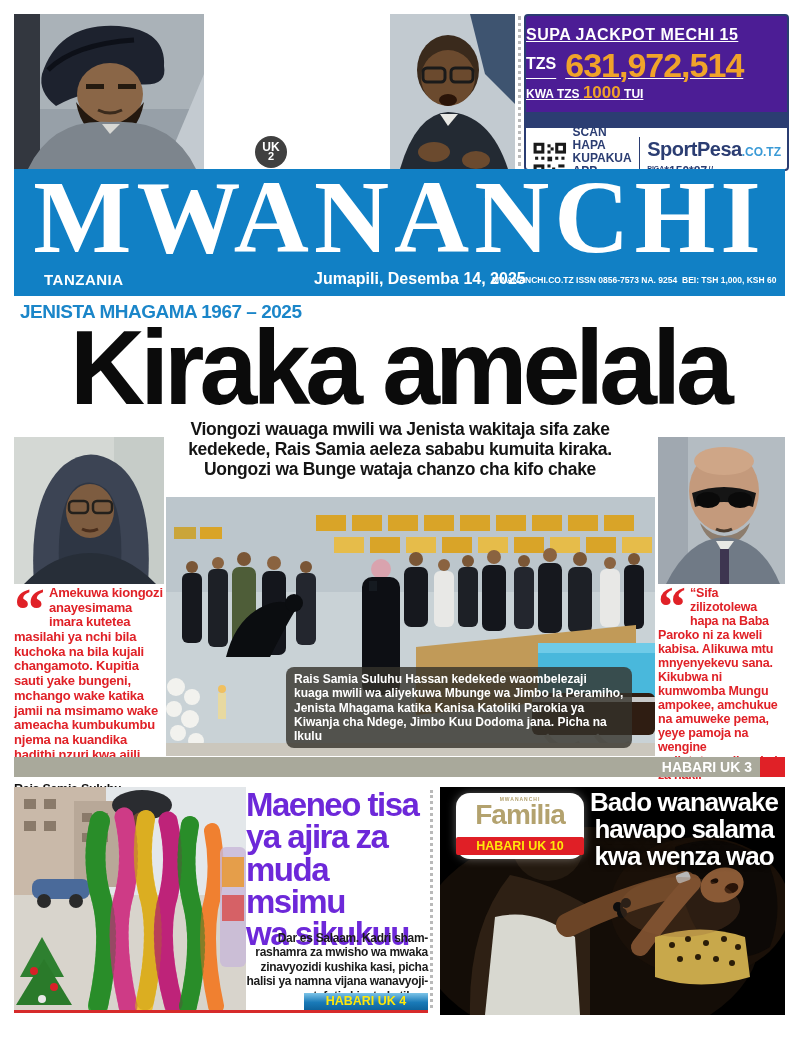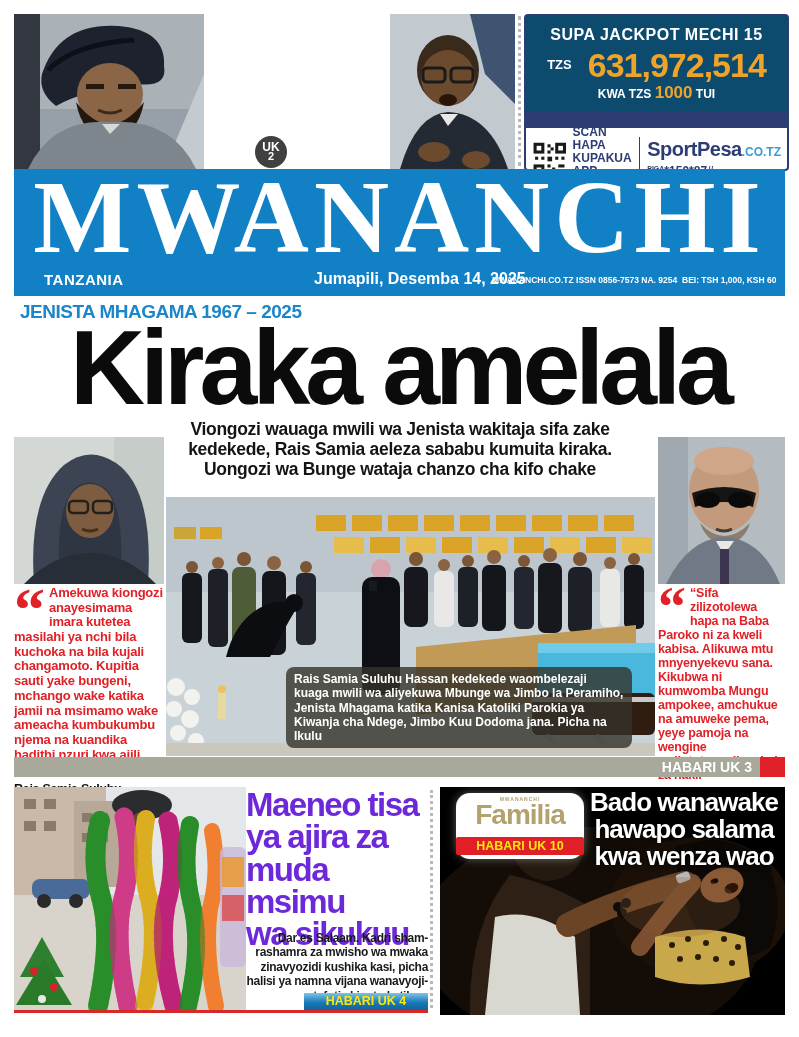--- a/index.html
+++ b/index.html
@@ -9,24 +9,24 @@
   .prewrap{white-space:pre-line;}
   
   .banner-headline{font-weight:bold;font-size:30px;line-height:.97;letter-spacing:-1.5px;
      text-align:center;color:#0e0e0e;}
   .uk2{width:32px;height:32px;border-radius:50%;background:#404040;color:#fff;text-align:center;
      font-weight:bold;display:flex;flex-direction:column;justify-content:center;line-height:.85;}
   .uk2 .t{font-size:12px;} .uk2 .n{font-size:11px;}
   .dotted-v{border-left:3px dotted #b9b9b9;}
   
   .ad{background:#2b3d72;border:2px solid #2b3d72;border-radius:4px;overflow:hidden;}
-  .ad-top{background:#0c4a6e;color:#fff;text-align:center;padding-top:10px;height:86px;}
+  .ad-top{background:#4c1d95;color:#fff;padding-top:10px;height:86px;text-decoration:underline;}
   .ad-title{font-weight:bold;font-size:16px;letter-spacing:.5px;}
   .ad-amt-row{margin-top:2px;}
-  .ad-cur{font-size:13px;font-weight:bold;color:#fff;vertical-align:8px;margin-right:16px;}
+  .ad-cur{font-size:16px;font-weight:bold;color:#fff;vertical-align:8px;margin-right:9px;}
   .ad-amt{font-size:34px;font-weight:bold;color:#f0a32a;letter-spacing:-1px;}
   .ad-sub{font-size:12px;font-weight:bold;color:#fff;margin-top:-2px;}
   .ad-sub .big{font-size:17px;color:#f0a32a;}
   .ad-bot{background:#fff;height:57px;display:flex;align-items:center;padding:2px 6px;margin-top:16px;}
   .scan-txt{font-weight:bold;font-size:12px;line-height:1.08;color:#2b3d72;margin-left:5px;}
   .ad-vr{width:2px;height:44px;background:#2b3d72;margin:0 7px;}
   .brand{font-weight:bold;font-size:20px;color:#2b3d72;letter-spacing:-.5px;}
   .brand-dom{font-weight:bold;font-size:12px;color:#3a9ad6;}
   .ussd{font-weight:bold;font-size:12px;color:#2b3d72;letter-spacing:0;}
   .ussd-pre{font-size:7px;font-weight:bold;color:#2b3d72;vertical-align:4px;}

